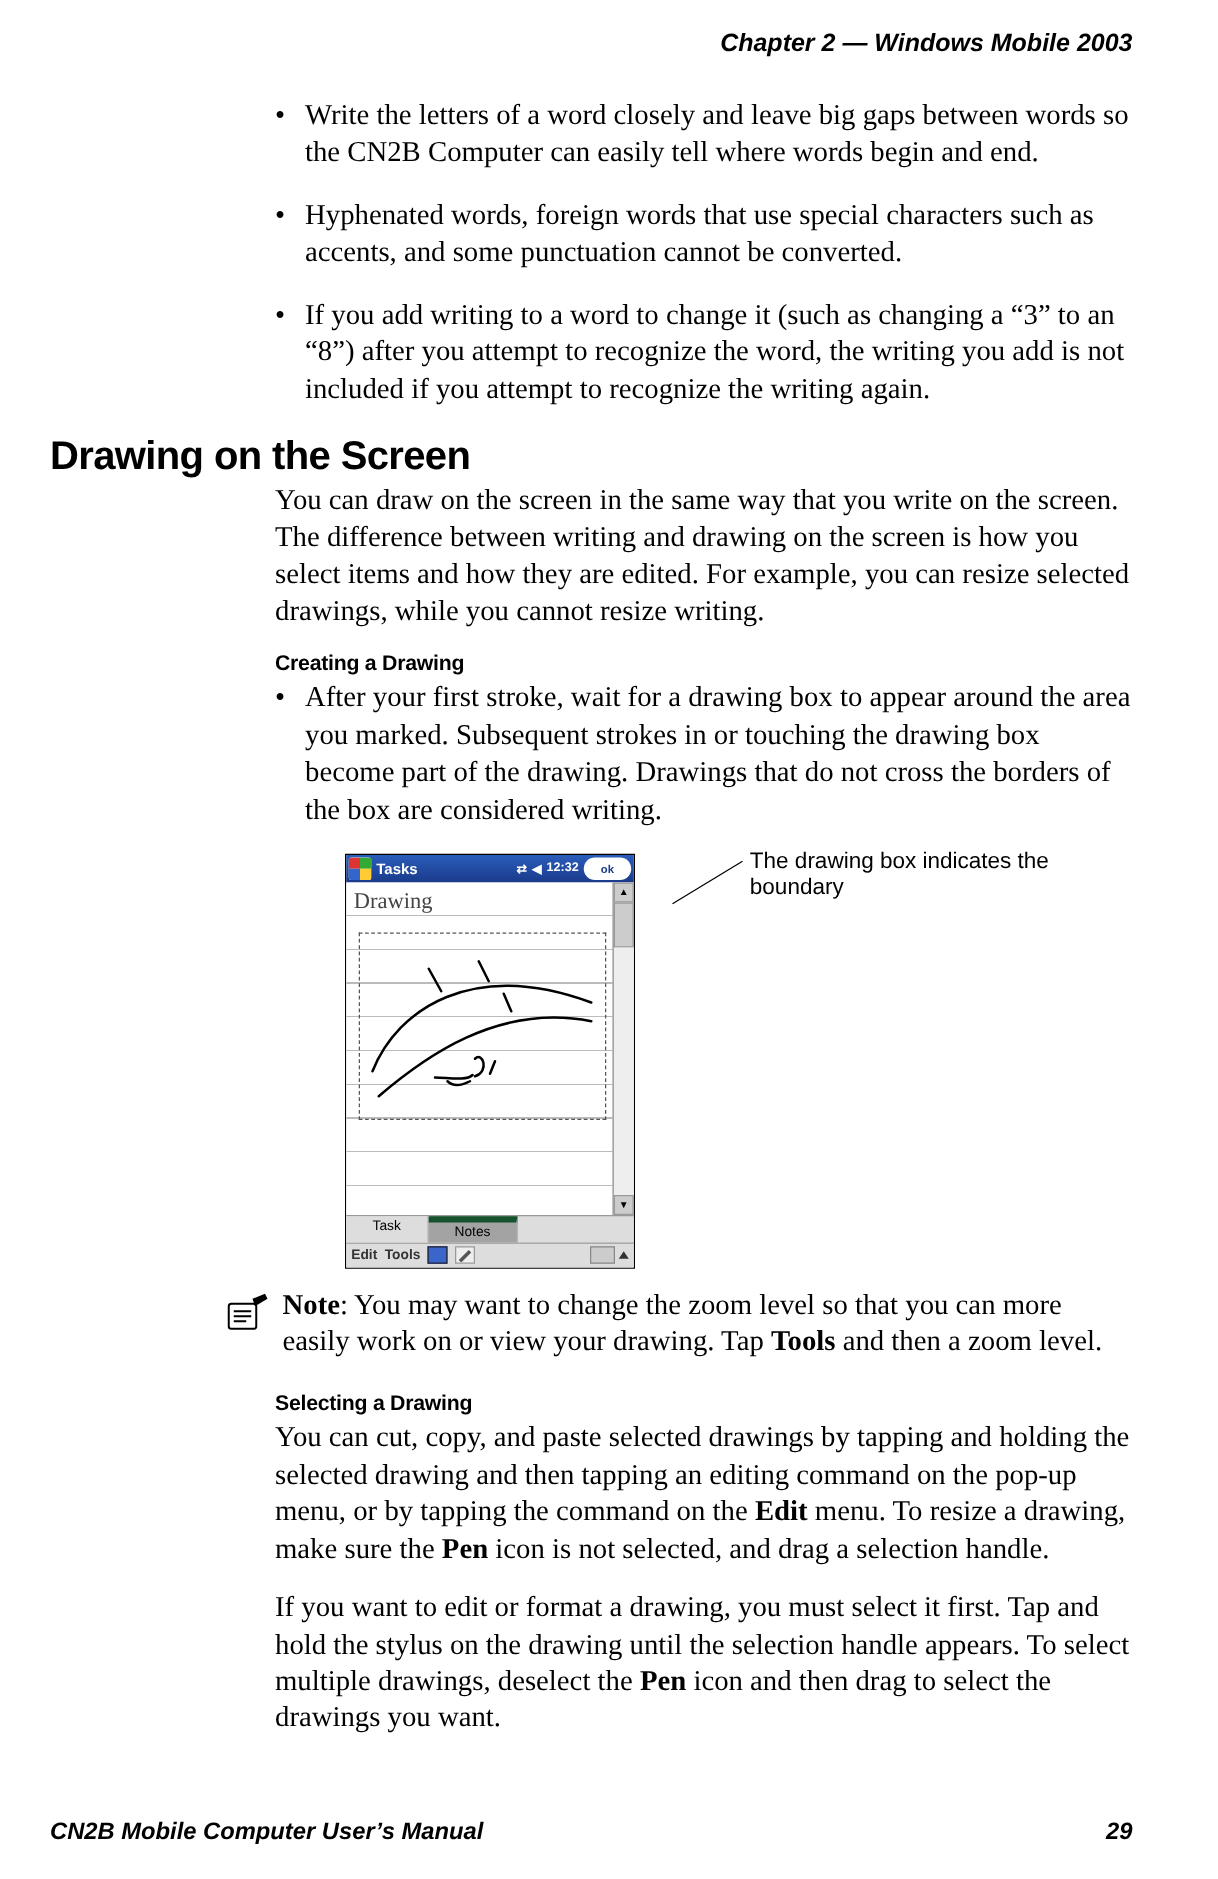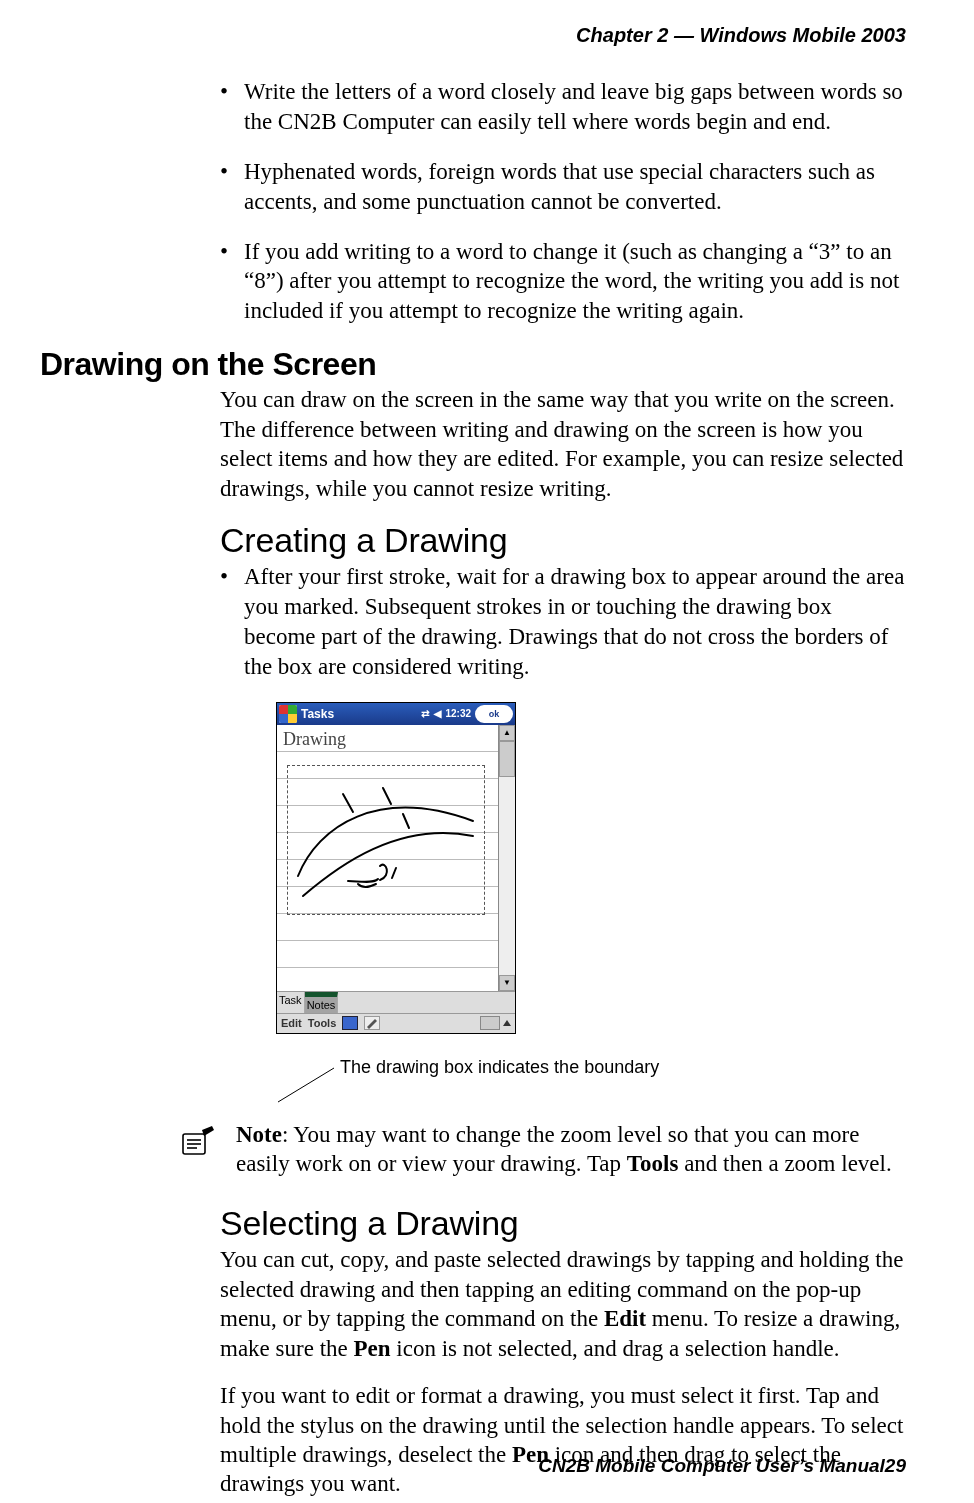--- a/index.html
+++ b/index.html
@@ -45,32 +45,31 @@
       margin-top: 10px;
       font-stretch: condensed;
     }
     p.body {
       font-size: 23px;
       line-height: 1.28;
       margin-bottom: 18px;
     }
     h2.sub {
       font-family: "Myriad Pro Condensed", "Arial Narrow", Arial, sans-serif;
-      font-weight: 400;
-      font-size: 34px;
+      font-weight: 700;
+      font-size: 17px;
       letter-spacing: -0.2px;
       margin-bottom: 2px;
       font-stretch: condensed;
     }
     .fig-row {
       display: flex;
       align-items: flex-start;
       gap: 28px;
       margin: 6px 0 14px 56px;
-      flex-direction: column;
     }
     .pda {
       width: 240px;
       height: auto;
       border: 1px solid #000;
       background: #fff;
       font-family: Tahoma, Arial, sans-serif;
       font-size: 12px;
     }
     .pda-titlebar {
@@ -110,21 +109,21 @@
       background-image: repeating-linear-gradient(to bottom, transparent 0, transparent 26px, #bbb 26px, #bbb 27px);
     }
     .drawing-word {
       position:absolute; top:4px; left:6px; font-family: "Comic Sans MS", cursive; font-size:18px; color:#444;
     }
     .pda-scroll { width: 16px; background:#ddd; display:flex; flex-direction:column; }
     .pda-scroll-btn { height:16px; background:#ccc; border:1px solid #999; display:flex;align-items:center;justify-content:center; font-size:8px;}
     .pda-scroll-track { flex:1; background:#eee; }
     .pda-scroll-thumb { height:36px; background:#ccc; border:1px solid #999; margin-top:0;}
     .pda-tabs { display:flex; background:#ddd; border-top:1px solid #999; }
-    .pda-tab { padding: 2px 2px; font-size:11px; background:#ddd; border-right:1px solid #aaa;text-align:center;}
+    .pda-tab { padding: 2px 21px; font-size:11px; background:#ddd; border-right:1px solid #aaa;text-align:center;}
     .pda-tab.active { background:#a3a3a3; border-top:5px solid #14532d; }
     .pda-bottombar {
       background:#ddd; border-top:1px solid #999; height:20px; display:flex; align-items:center; padding:0 4px; gap:6px;
       font-size:11px; font-weight:700; color:#333;
     }
     .pda-bottom-icon { width:16px; height:14px; background:#3a66cc; border:1px solid #223;}
     .pda-bottom-pen { width:16px; height:14px; background:#eee; border:1px solid #999; position:relative;}
     .pda-bottom-right { margin-left:auto; display:flex; gap:3px; align-items:center;}
     .pda-kbd { width:20px; height:14px; background:#ccc; border:1px solid #888;}
     .pda-arrow-up { width:0;height:0;border-left:4px solid transparent;border-right:4px solid transparent;border-bottom:6px solid #333;}
@@ -138,27 +137,27 @@
     .leader {
       width: 60px;
       flex: 0 0 auto;
     }
     .caption-line span {
       font-family: "Myriad Pro", Arial, sans-serif;
       font-size: 18px;
       margin-top: -5px;
     }
     .note-row {
-      display:flex; gap:20px; align-items:flex-start; margin-bottom:26px;
+      display:flex; gap:10px; align-items:flex-start; margin-bottom:26px;
       margin-left:-40px;
     }
     .note-icon { width:36px; flex:0 0 auto; margin-top:4px; }
     .footer {
       position:absolute; left:40px; right:68px; bottom:26px;
-      display:flex; justify-content:flex-end;
+      display:flex; justify-content:space-between;
       font-family: "Myriad Pro", Arial, sans-serif;
       font-style: italic; font-weight:700; font-size:19px;
     }
   </style>
 </head>
 <body>
 
 <div class="header-right">Chapter 2 —  Windows Mobile 2003</div>
 
 <div class="content-indent">

